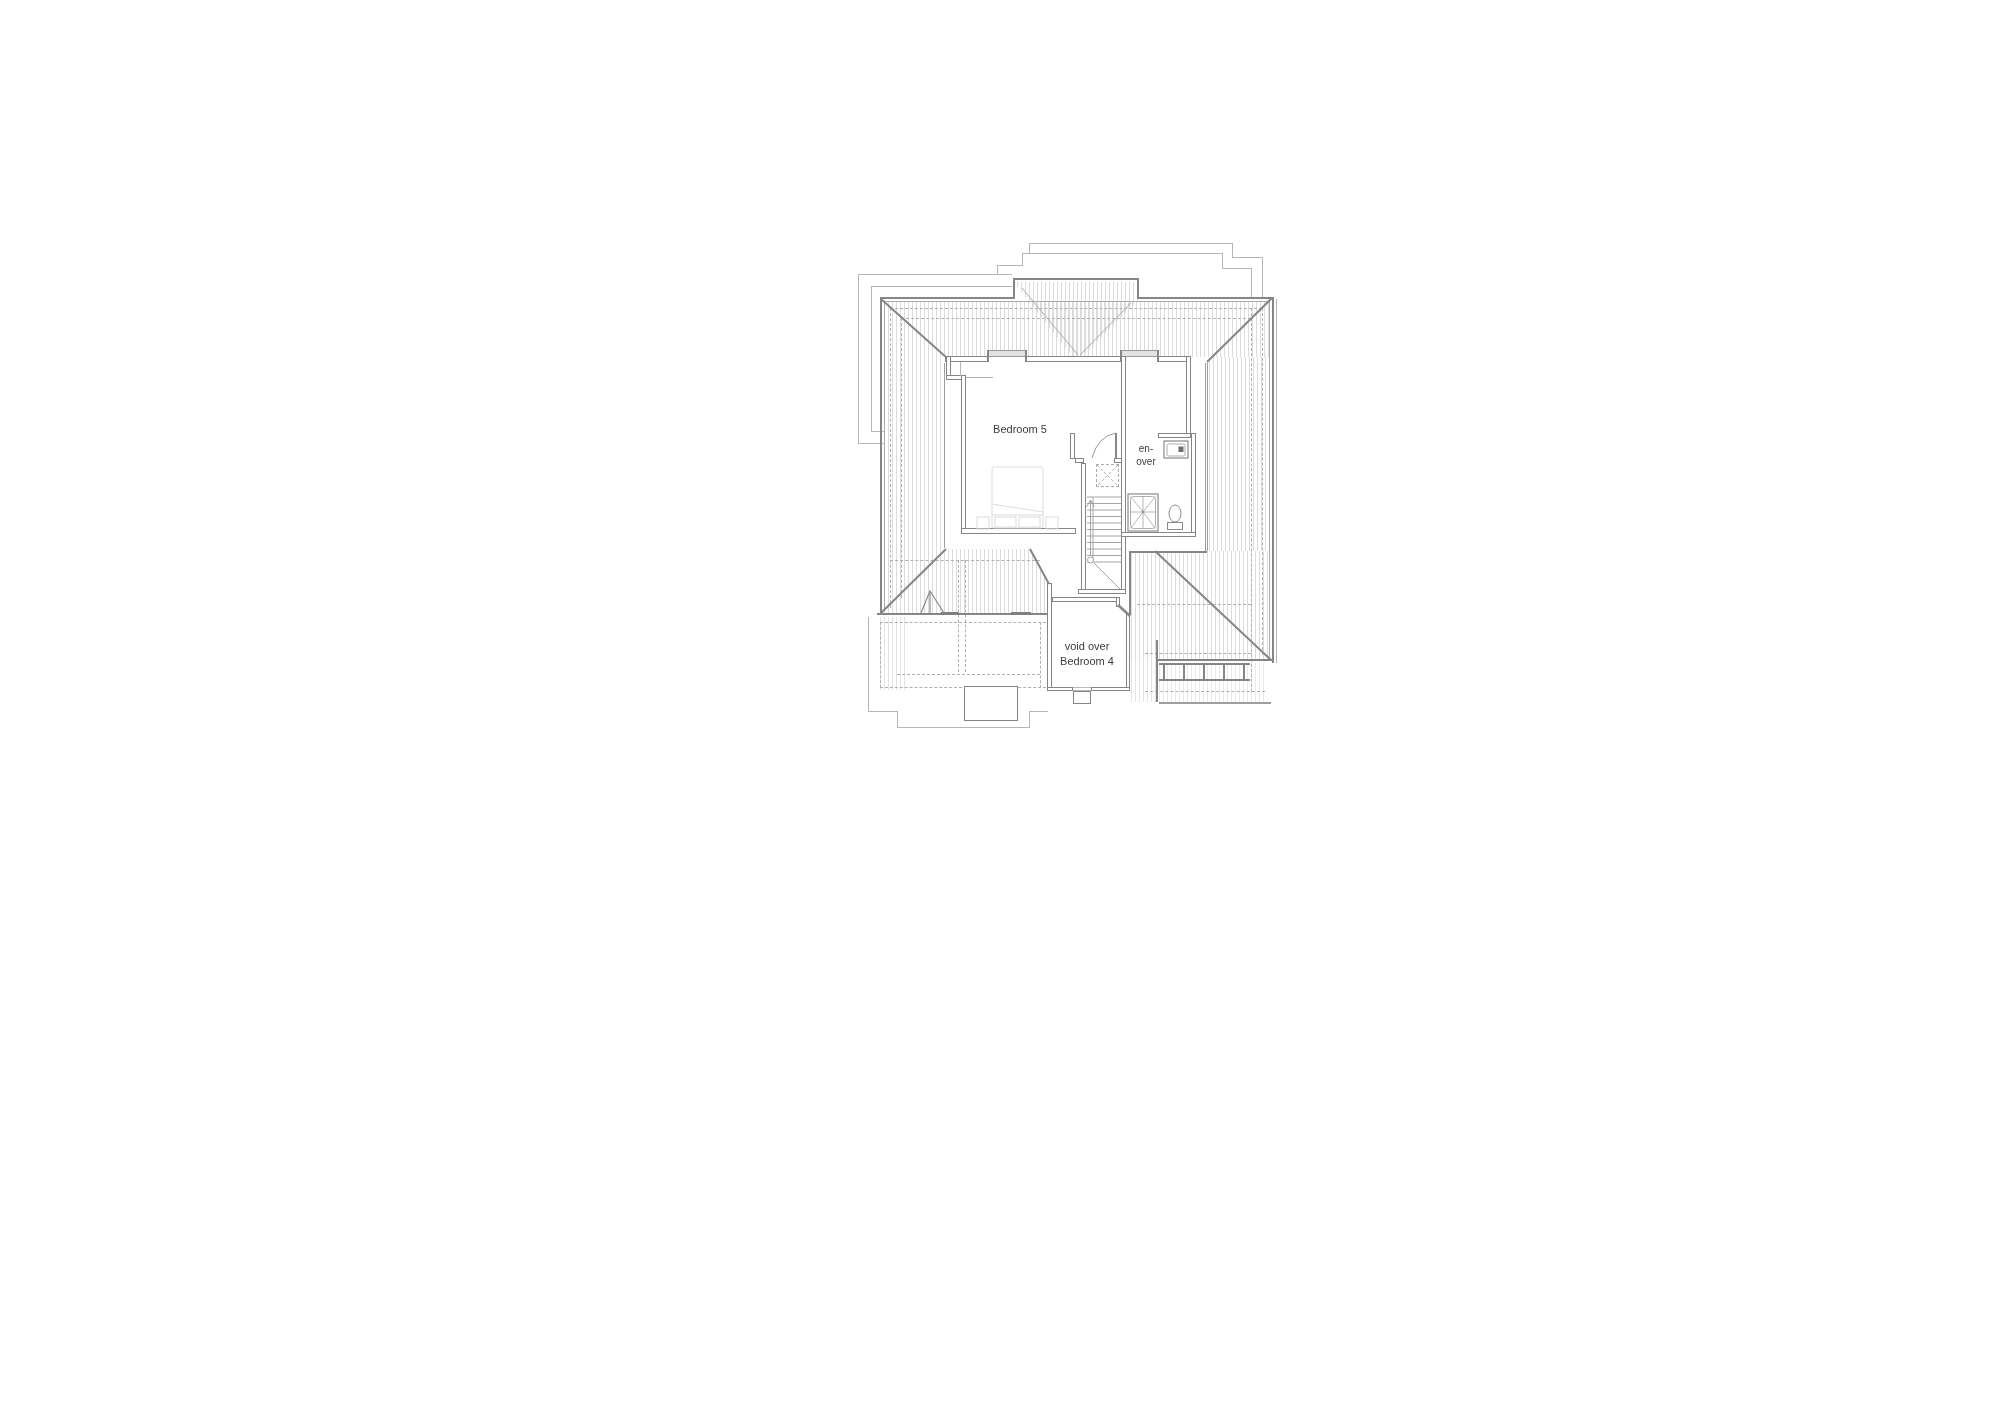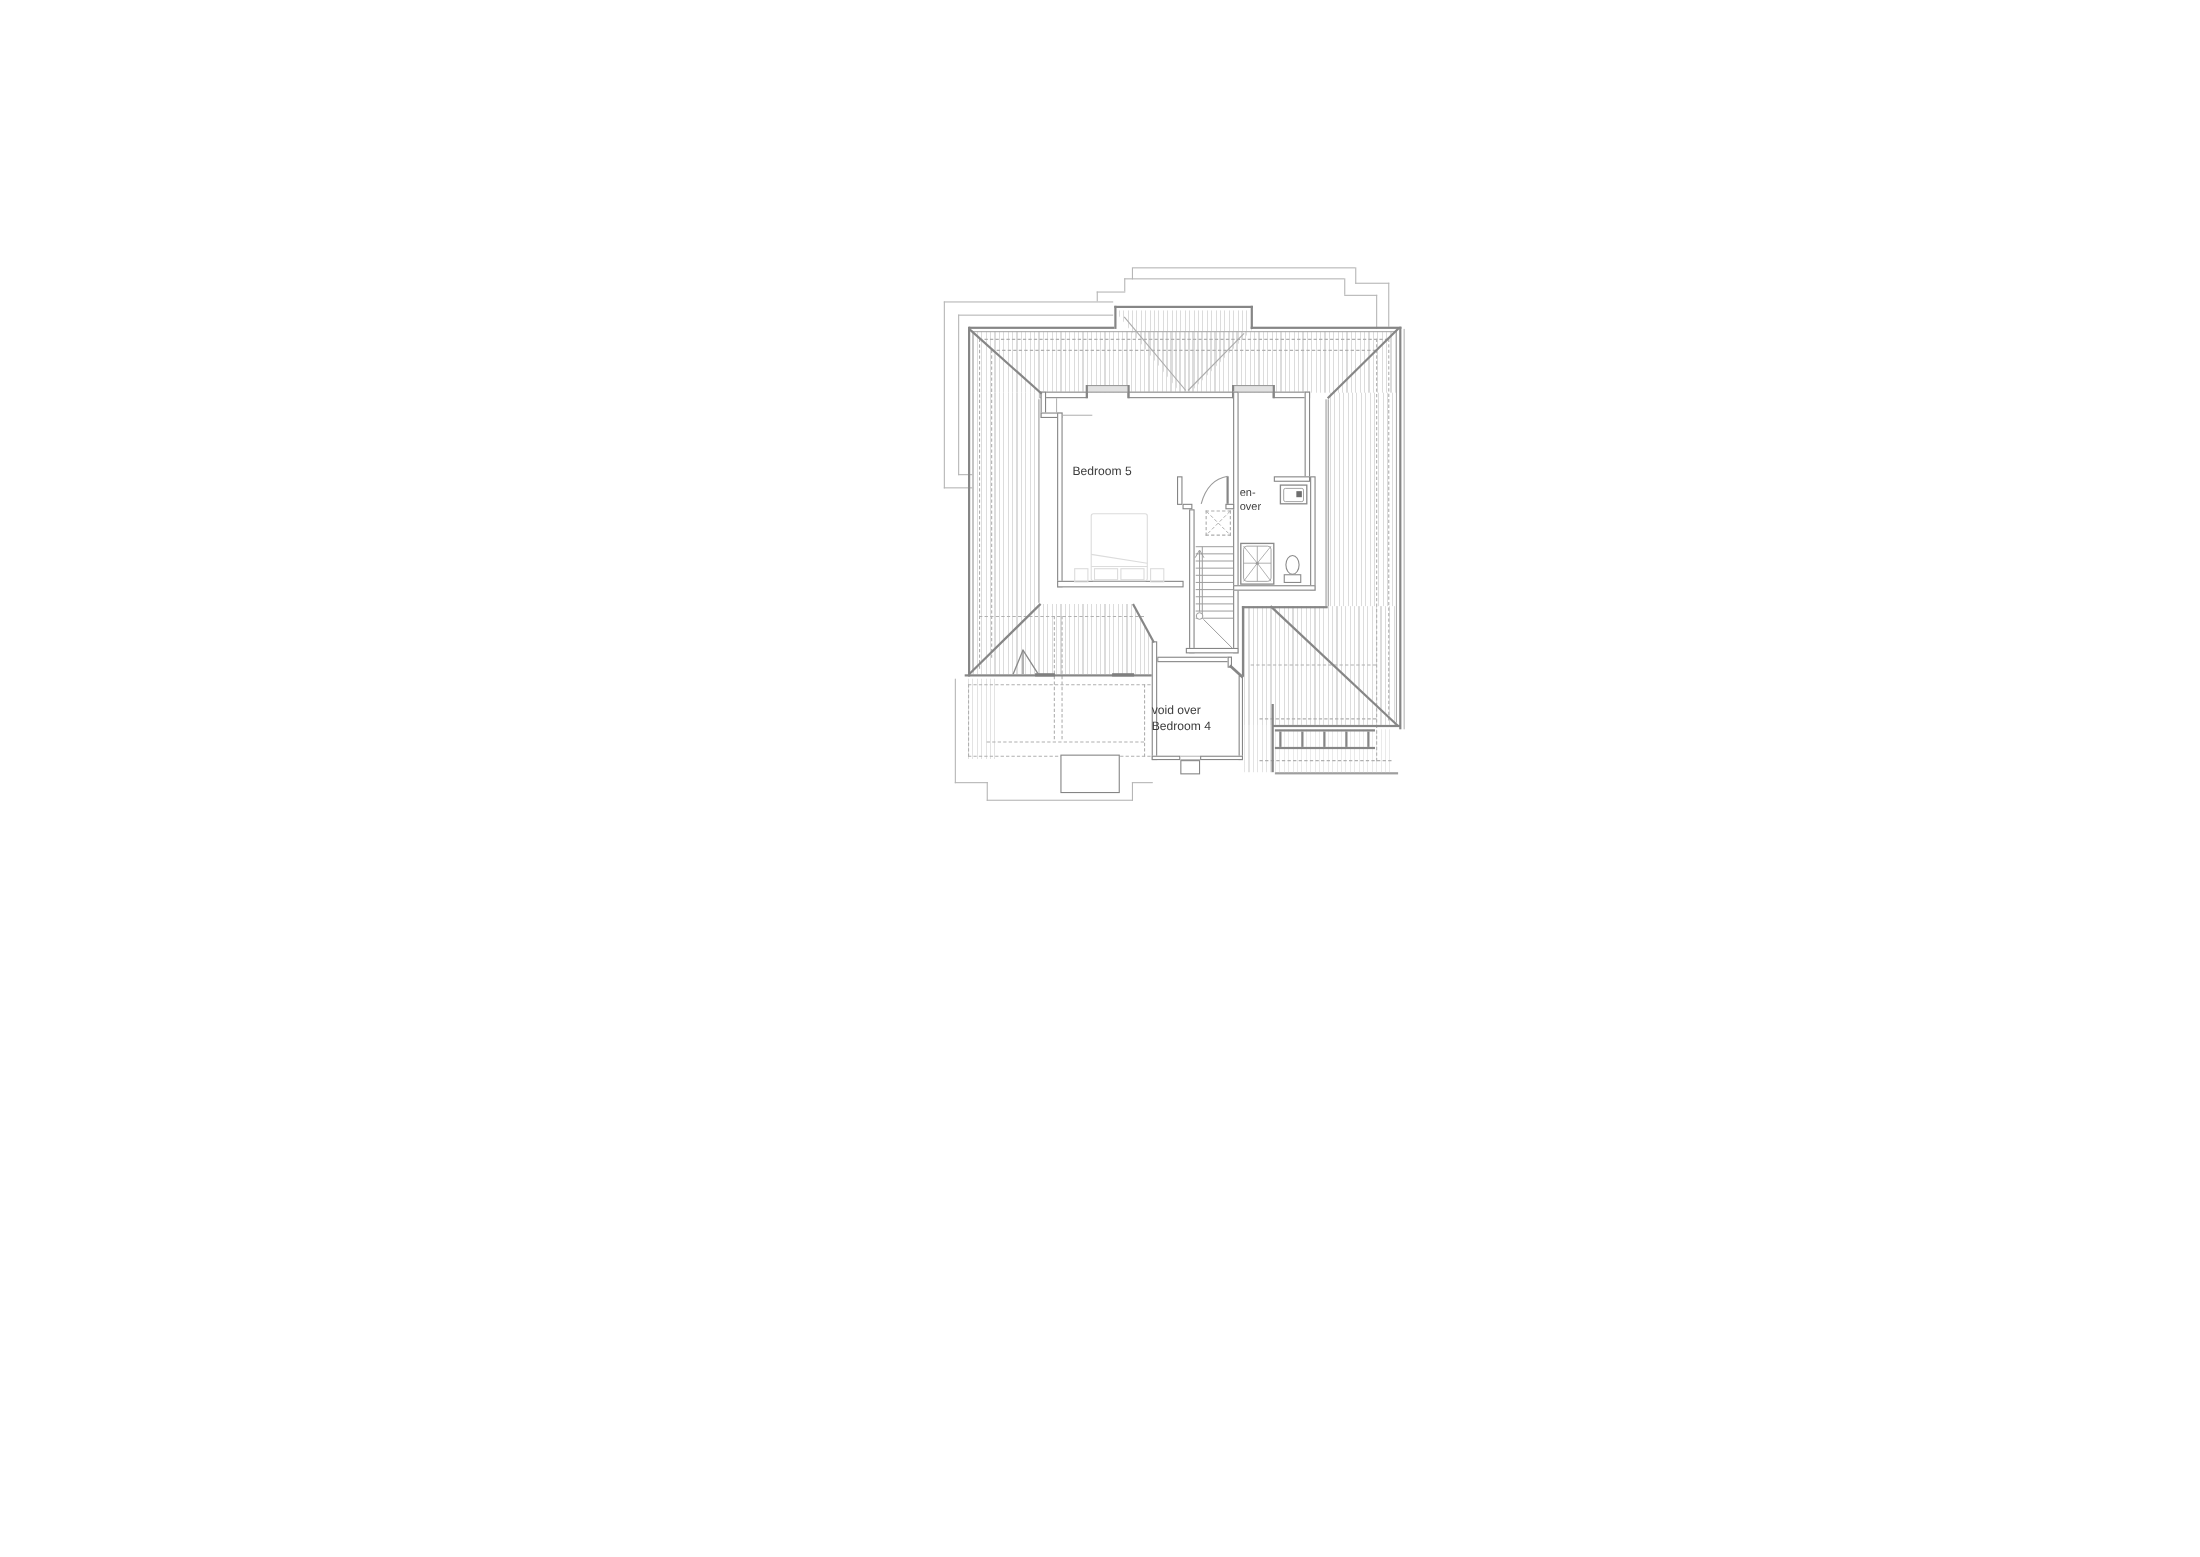--- a/index.html
+++ b/index.html
@@ -14,21 +14,21 @@
   .ml{position:absolute;background:#9e9e9e;}
   
   .t{position:absolute;background:#b6b6b6;}
   
   .dh{position:absolute;border-top:1px dashed #b0b0b0;}
   .dv{position:absolute;border-left:1px dashed #b0b0b0;}
   
   .w{position:absolute;background:#ffffff;border:1.5px solid #858585;box-sizing:border-box;}
   
   .win{position:absolute;background:#e2e2e2;border-top:1px solid #9a9a9a;border-bottom:1px solid #9a9a9a;box-sizing:border-box;}
-  .lbl{position:absolute;color:#3c3c3c;text-align:left;}
+  .lbl{position:absolute;color:#3c3c3c;text-align:center;}
   .lbl-bed5{font-size:11px;}
   .lbl-ens{font-size:10px;line-height:13px;}
   .lbl-void{font-size:11px;line-height:15px;}
   svg{position:absolute;left:0;top:0;}
 </style>
 </head>
 <body>
 
 <div class="canvas">
 
@@ -257,18 +257,18 @@
     </g>
   </svg>
 
   <div class="lbl lbl-bed5" style="left:975px;top:423px;width:90px">Bedroom 5</div>
 
   <div class="lbl lbl-ens" style="left:1127px;top:442px;width:38px">
     <div>en-</div>
     <div>over</div>
   </div>
 
-  <div class="lbl lbl-void" style="left:1047px;top:639px;width:91px">
+  <div class="lbl lbl-void" style="left:1047px;top:639px;width:80px">
     <div>void over</div>
     <div>Bedroom 4</div>
   </div>
 
 </div>
 
 </body></html>

